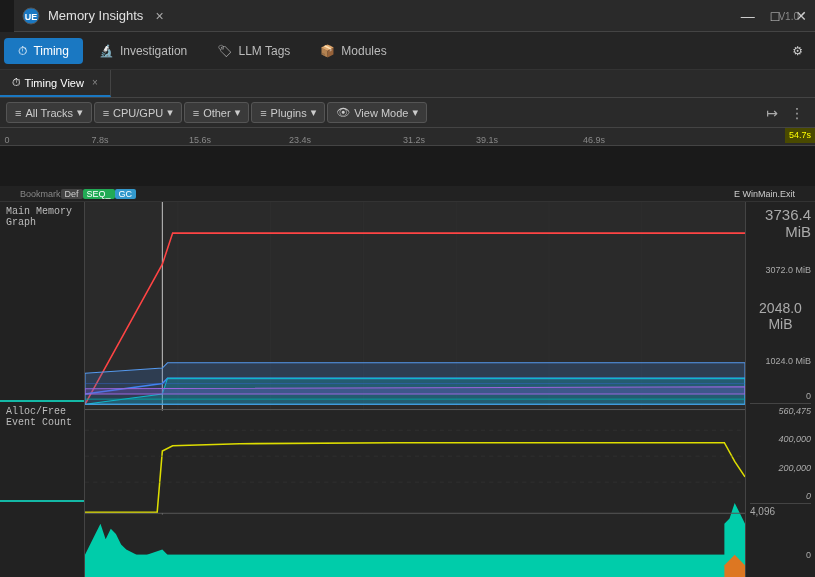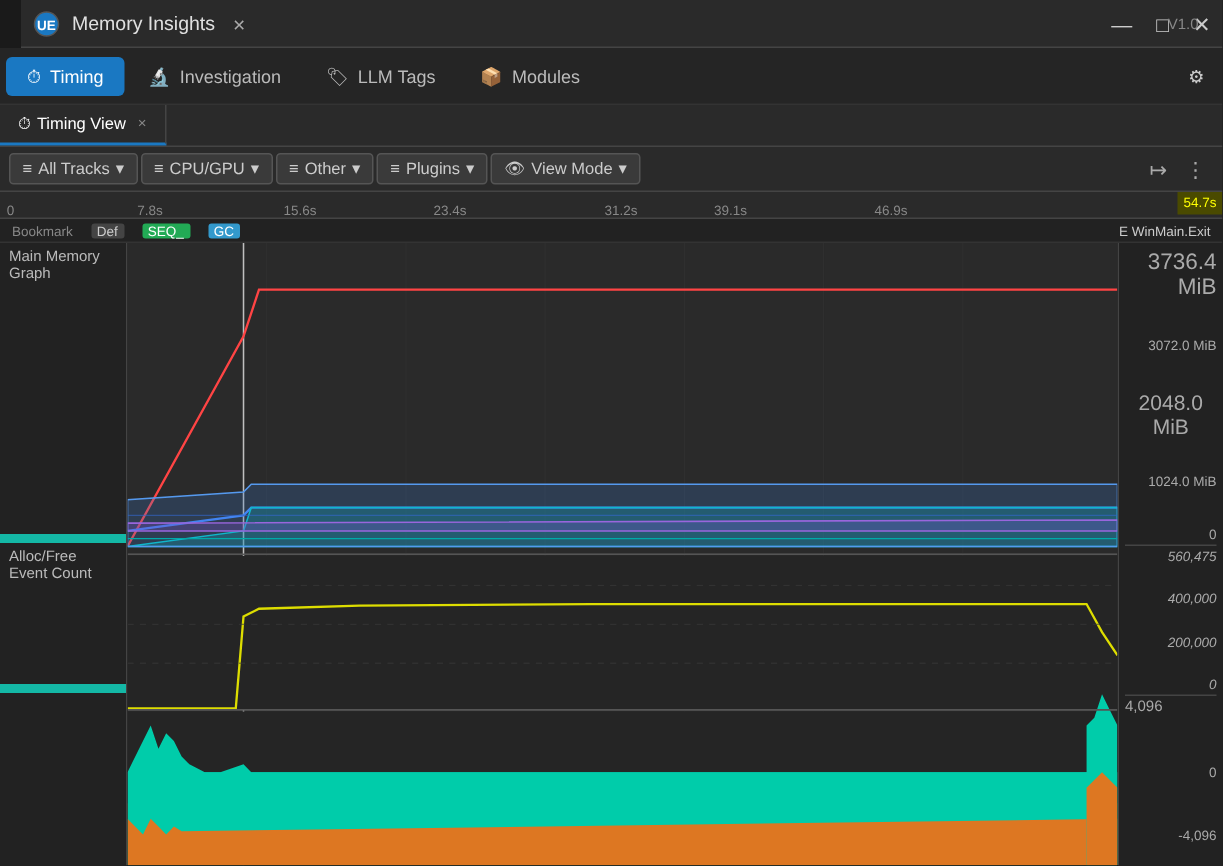--- a/index.html
+++ b/index.html
@@ -179,23 +179,24 @@
       display: flex;
       align-items: center;
     }
 
     
     #bookmarks-row {
       background: #222;
       height: 16px;
       display: flex;
       align-items: center;
-      padding: 0 8px;
-      gap: 12px;
+      padding: 0 20px;
+      gap: 0;
       border-bottom: 1px solid #333;
+      margin-top: 40px;
     }
     .bookmark-label {
       font-size: 9px;
       color: #888;
     }
     .bookmark-tag {
       font-size: 9px;
       background: #444;
       color: #ccc;
       padding: 0 4px;
@@ -228,21 +229,22 @@
       border-right: 1px solid #444;
       display: flex;
       flex-direction: column;
     }
     .track-label-row {
       display: flex;
       align-items: flex-start;
       padding: 4px 6px;
       font-size: 10px;
       color: #bbb;
-      border-bottom: 6px solid #14b8a6;
+      border-bottom: 2px solid #14b8a6;
+      font-family: Liberation Mono, monospace;
     }
     #graph-area {
       flex: 1;
       position: relative;
       background: #2a2a2a;
       overflow: hidden;
     }
     #y-axis {
       width: 70px;
       background: #222;

